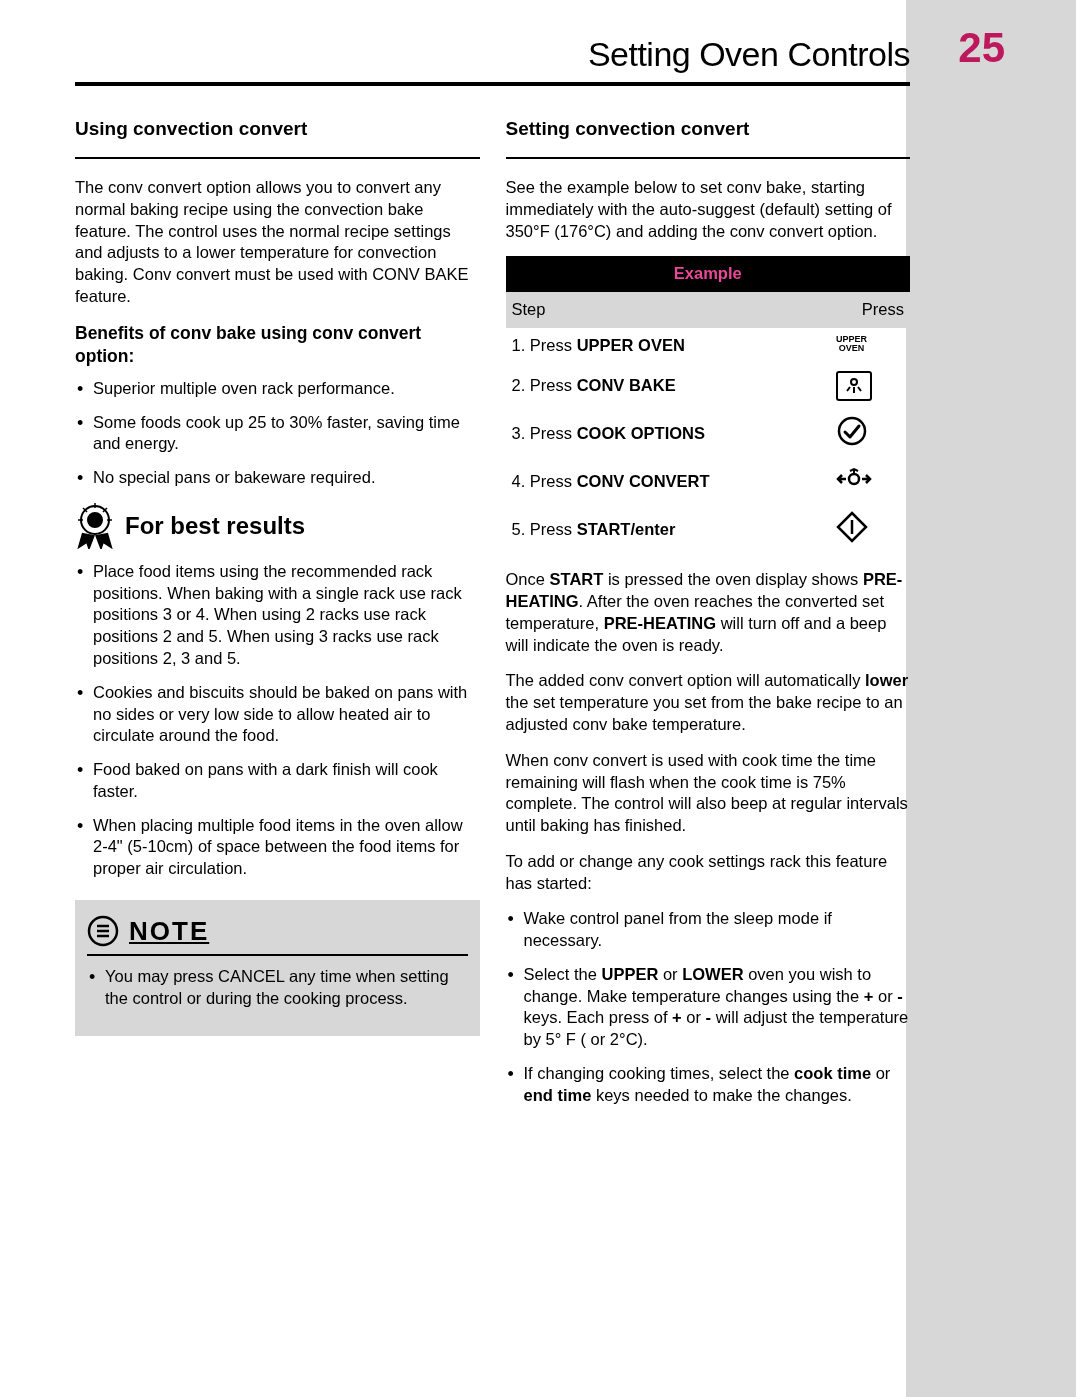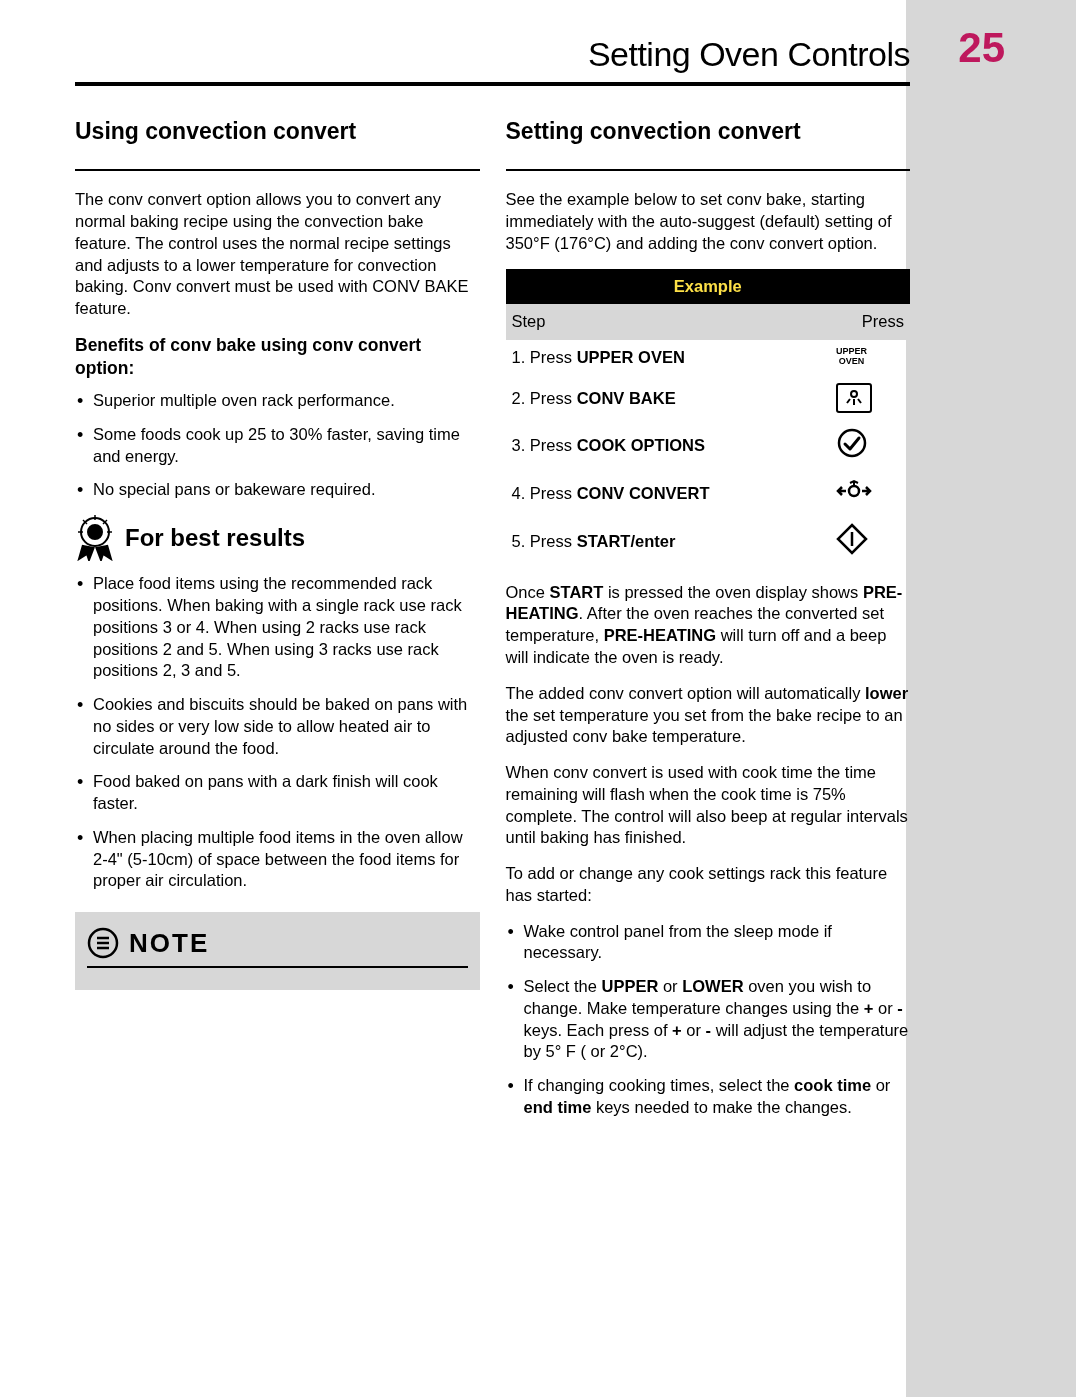--- a/index.html
+++ b/index.html
@@ -57,24 +57,24 @@
   .columns {
     display: flex;
     gap: 26px;
   }
   .col {
     flex: 1;
     font-size: 16.5px;
     line-height: 1.32;
   }
   .section-title {
-    font-size: 23px;
+    font-size: 19px;
     font-weight: bold;
     border-bottom: 2.5px solid #000;
-    padding-bottom: 23px;
+    padding-bottom: 16px;
     margin-bottom: 18px;
   }
   .para { margin-bottom: 14px; }
   .subhead-bold {
     font-weight: bold;
     font-size: 17.5px;
     margin-top: 10px;
     margin-bottom: 10px;
   }
   ul.bullets {
@@ -116,37 +116,38 @@
     align-items: center;
     gap: 10px;
     border-bottom: 2.5px solid #000;
     padding-bottom: 6px;
     margin-bottom: 10px;
   }
   .note-title {
     font-size: 26px;
     font-weight: bold;
     letter-spacing: 2px;
+    text-decoration: underline;
   }
   .note-icon svg { display:block; }
 
   
   .example-table {
     width: 100%;
     border-collapse: collapse;
     margin: 8px 0 14px 0;
   }
   .example-table th, .example-table td {
     text-align: left;
     padding: 7px 6px;
     vertical-align: middle;
   }
   .example-header th {
     background: #000;
-    color: #fde047;
+    color: #ec4899;
     font-weight: bold;
     text-align: center;
   }
   .example-subheader td {
     background: #d7d7d7;
   }
   .step-cell { padding-left: 8px; }
   .press-cell { text-align: center; width: 80px; }
   .upper-oven-btn {
     font-size: 9px;
@@ -227,20 +228,23 @@
             <span class="note-icon">
               <svg width="32" height="32" viewBox="0 0 32 32">
                 <circle cx="16" cy="16" r="14" fill="none" stroke="#000" stroke-width="2.5"></circle>
                 <line x1="10" y1="11" x2="22" y2="11" stroke="#000" stroke-width="2.5"></line>
                 <line x1="10" y1="16" x2="22" y2="16" stroke="#000" stroke-width="2.5"></line>
                 <line x1="10" y1="21" x2="22" y2="21" stroke="#000" stroke-width="2.5"></line>
               </svg>
             </span>
             <span class="note-title">NOTE</span>
           </div>
+          <ul class="bullets">
+            <li>You may press CANCEL any time when setting the control or during the cooking process.</li>
+          </ul>
         </div>
       </div>
 
       <div class="col">
         <div class="section-title">Setting convection convert</div>
         <p class="para">See the example below to set conv bake, starting immediately with the auto-suggest (default) setting of 350°F (176°C) and adding the conv convert option.</p>
 
         <table class="example-table">
           <tbody>
               <tr class="example-header">

